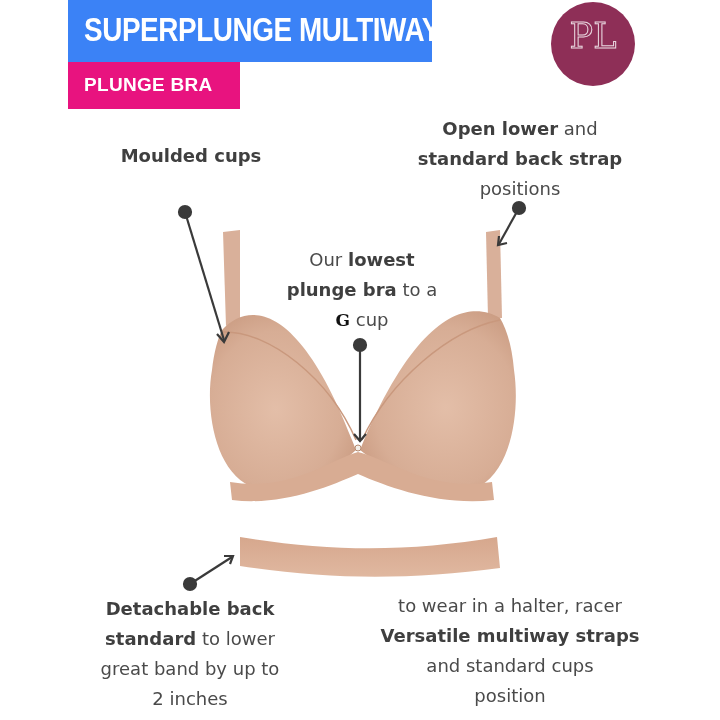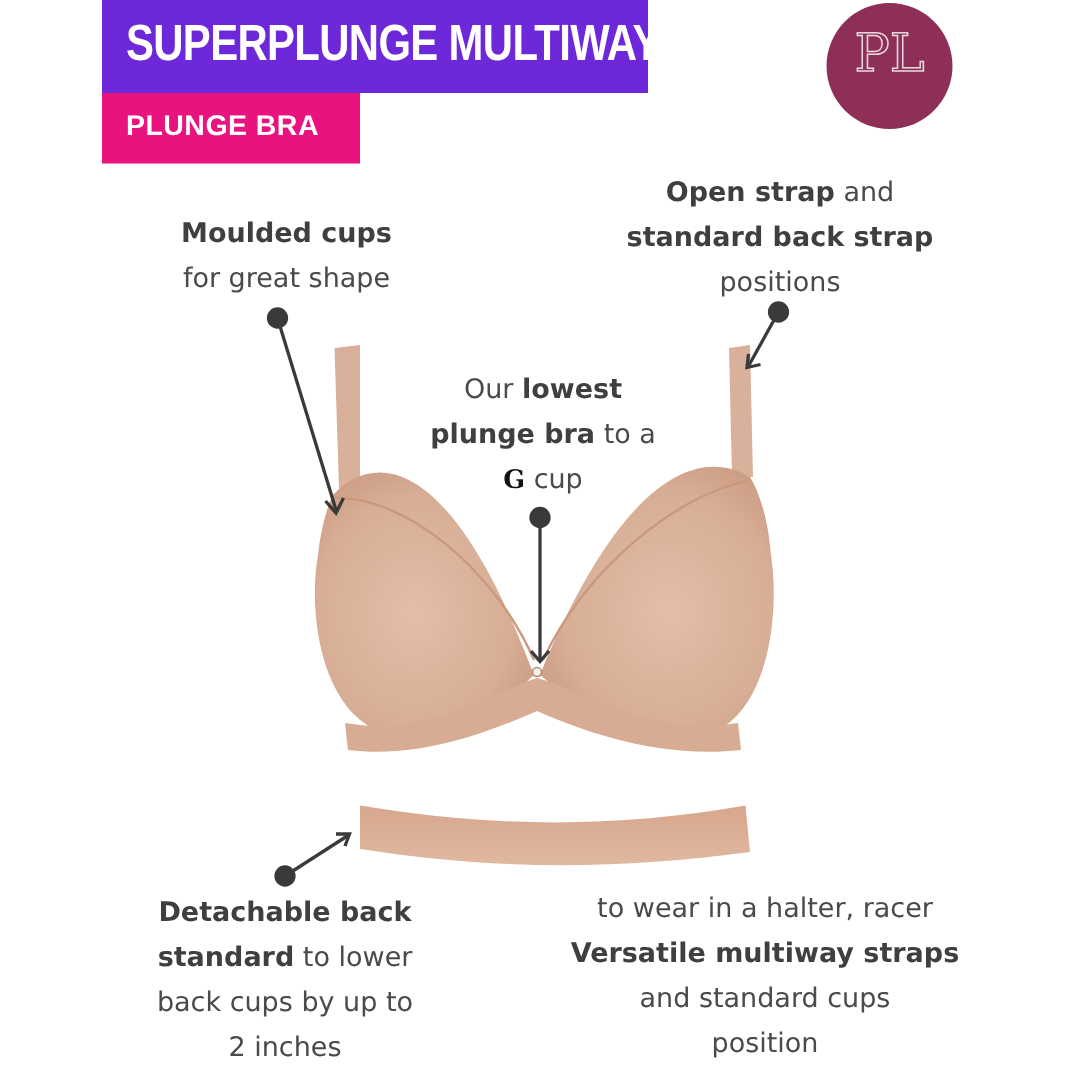--- a/index.html
+++ b/index.html
@@ -1,17 +1,17 @@
 <!DOCTYPE html>
 <html><head>
 <meta charset="utf-8">
 <style>
   html,body{margin:0;padding:0;background:#fff;}
   body{width:720px;height:720px;position:relative;overflow:hidden;font-family:"DejaVu Sans","Liberation Sans",sans-serif;color:#444;}
-  .title-bar{position:absolute;left:68px;top:0;width:364px;height:62px;background:#6d28d9;}
+  .title-bar{position:absolute;left:68px;top:0;width:364px;height:62px;background:#3b82f6;}
   .title-bar span{position:absolute;left:16px;top:10px;font-family:"Liberation Sans",sans-serif;font-weight:700;font-size:34px;color:#fff;letter-spacing:-0.5px;transform:scaleX(0.82);transform-origin:left top;white-space:nowrap;}
   .sub-bar{position:absolute;left:68px;top:62px;width:172px;height:47px;background:#e8137f;}
   .sub-bar span{position:absolute;left:16px;top:12px;font-family:"Liberation Sans",sans-serif;font-weight:700;font-size:19px;color:#fff;letter-spacing:0.3px;white-space:nowrap;}
   .logo{position:absolute;left:551px;top:2px;width:84px;height:84px;border-radius:50%;background:#8e2f57;}
   .logo span{position:absolute;left:0;right:0;top:14px;text-align:center;font-family:"DejaVu Serif",serif;font-size:35px;color:transparent;-webkit-text-stroke:1px #e8d6de;}
   .callout{position:absolute;text-align:center;font-size:18px;line-height:30px;color:#4a4a4a;white-space:nowrap;}
   .callout b{font-weight:700;color:#3f3f3f;}
   .serif-g{font-family:"DejaVu Serif",serif;font-weight:700;color:#111;font-size:17px;}
   svg.art{position:absolute;left:0;top:0;}
 </style>
@@ -77,39 +77,38 @@
     <path d="M354 434 L360 441 L366 434" fill="none"></path>
 
     <circle cx="190" cy="584" r="6"></circle>
     <line x1="190" y1="584" x2="232" y2="557"></line>
     <path d="M224 556 L233 556 L230 564" fill="none"></path>
   </g>
 </svg>
 
 <div class="callout" style="left:100px;top:141px;width:182px;">
   <div><b>Moulded cups</b></div>
-  <div>for great shape</div>
 </div>
 
 <div class="callout" style="left:400px;top:114px;width:240px;">
-  <div><b>Open strap</b><span> and</span></div>
+  <div><b>Open lower</b><span> and</span></div>
   <div><b>standard back strap</b></div>
   <div>positions</div>
 </div>
 
 <div class="callout" style="left:270px;top:245px;width:184px;">
   <div><span>Our </span><b>lowest</b></div>
   <div><b>plunge bra</b><span> to a</span></div>
   <div><span class="serif-g">G</span><span> cup</span></div>
 </div>
 
 <div class="callout" style="left:80px;top:594px;width:220px;">
   <div><b>Detachable back</b></div>
   <div><b>standard</b><span> to lower</span></div>
-  <div>back cups by up to</div>
+  <div>great band by up to</div>
   <div>2 inches</div>
 </div>
 
 <div class="callout" style="left:370px;top:591px;width:280px;">
   <div>to wear in a halter, racer</div>
   <div><b>Versatile multiway straps</b></div>
   <div>and standard cups</div>
   <div>position</div>
 </div>
 

